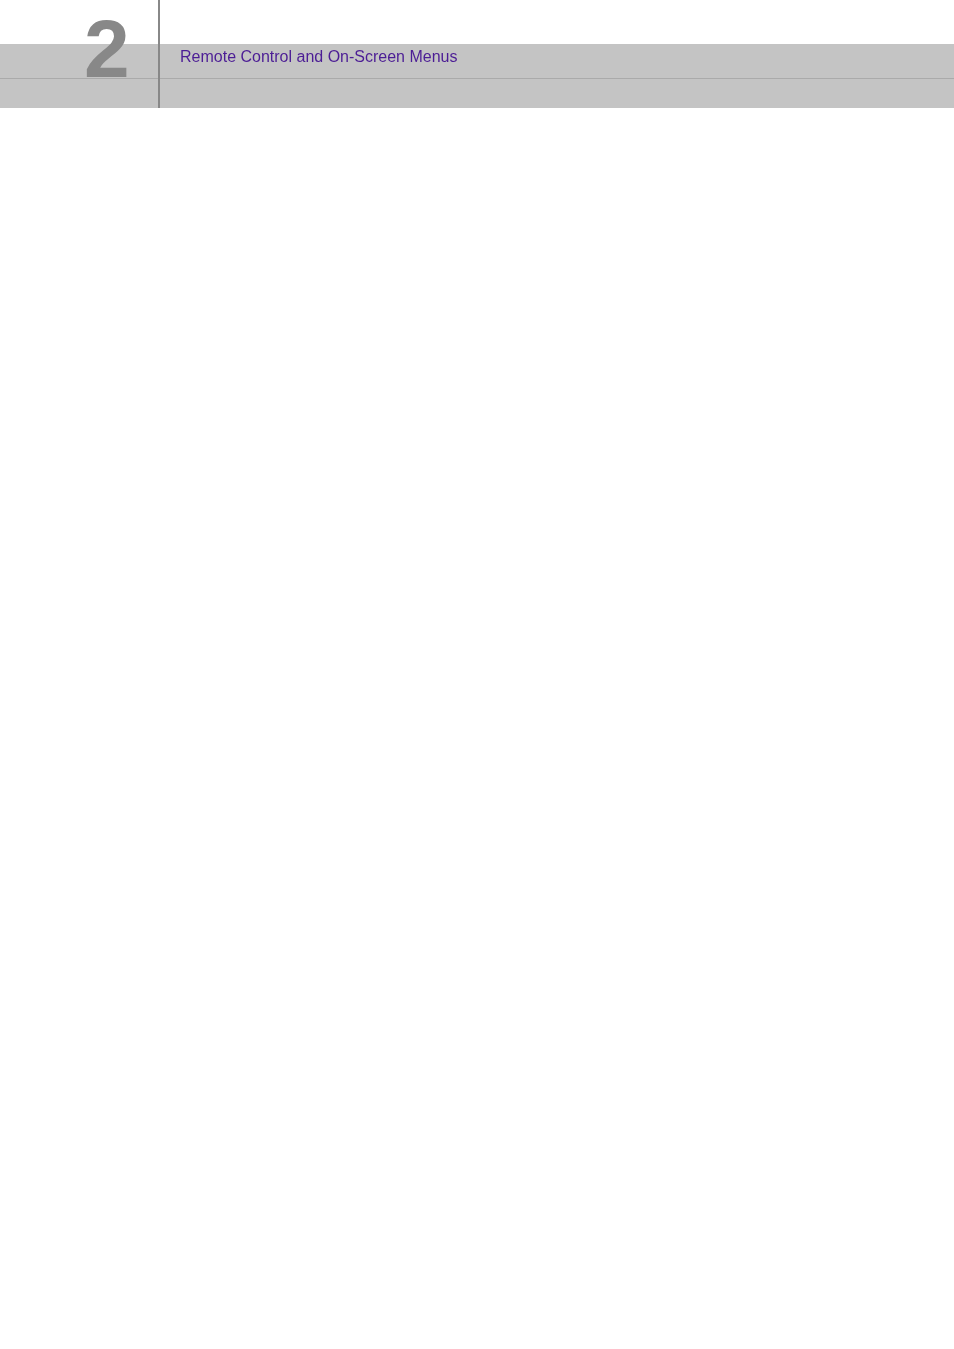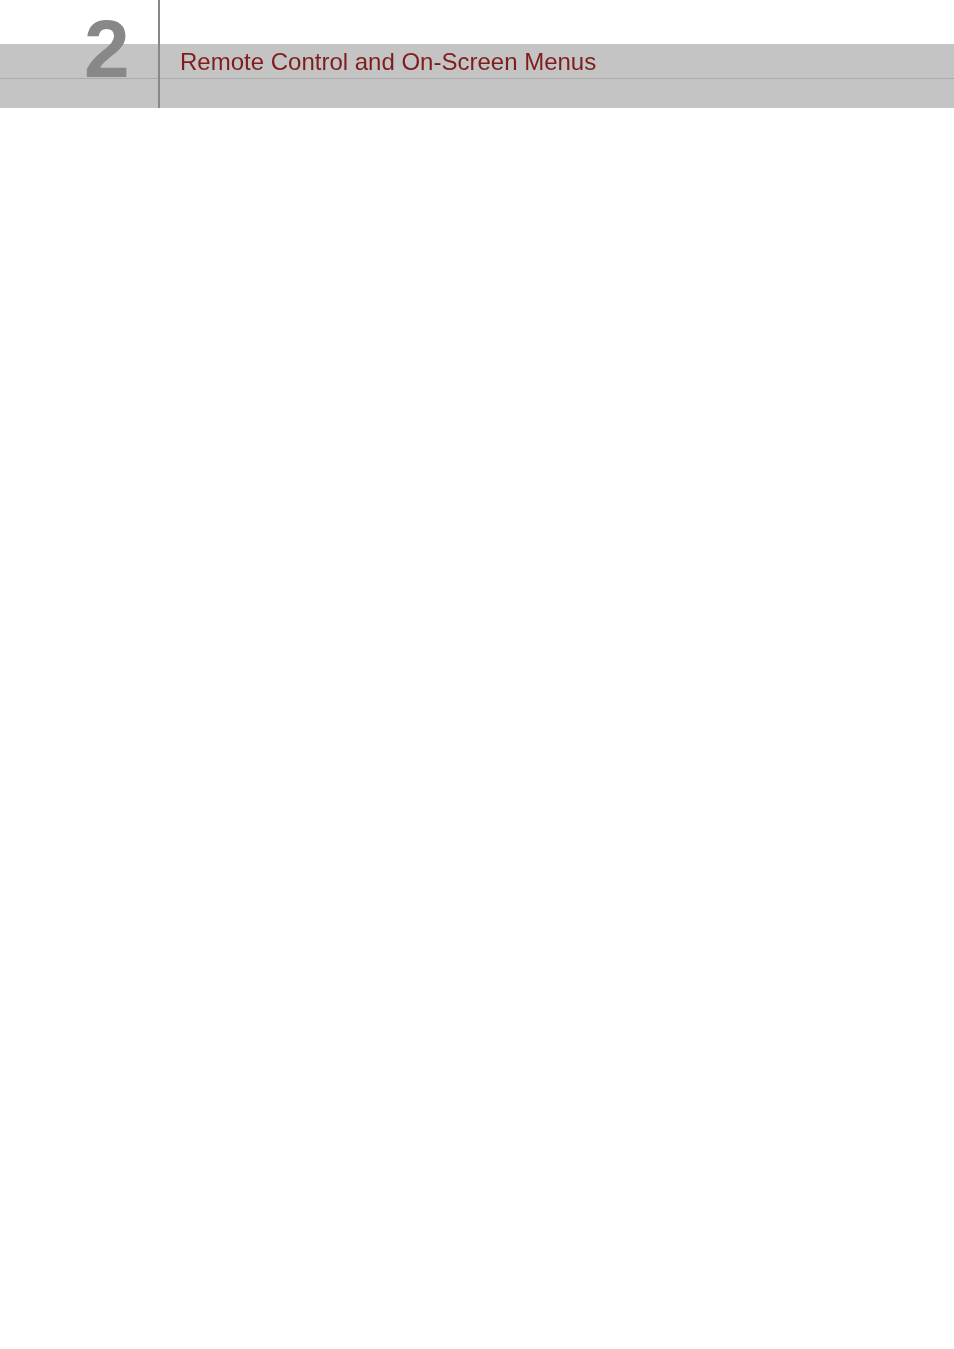--- a/index.html
+++ b/index.html
@@ -5,21 +5,21 @@
   * { box-sizing: border-box; margin: 0; padding: 0; }
   body { font-family: Arial, Helvetica, sans-serif; width: 954px; position: relative; background: #fff; }
 
   
   .banner { position: relative; height: 110px; }
   .banner-bg { position: absolute; left: 0; top: 44px; width: 954px; height: 64px; background: #c4c4c4; }
   .chapter-num { position: absolute; left: 84px; top: 2px; font-size: 82px; font-weight: 900; color: #888; font-family: "Arial Black", Arial, sans-serif; z-index: 2; }
   .v-rule { position: absolute; left: 158px; top: 0; width: 2px; height: 108px; background: #888; z-index: 2; }
   .banner-text { position: absolute; left: 180px; top: 44px; z-index: 3; }
   .chapter-title { font-size: 28px; font-weight: 300; letter-spacing: 1px; color: #fff; }
-  .chapter-subtitle { font-size: 24px; color: #7f1d1d; margin-top: 4px; }
+  .chapter-subtitle { font-size: 16px; color: #4c1d95; margin-top: 4px; }
   .banner-hr { position: absolute; left: 0; top: 78px; width: 954px; height: 1px; background: #aaa; z-index: 1; }
 
   .section-title { position: absolute; left: 180px; top: 155px; font-size: 30px; font-weight: 600; font-family: "Times New Roman", serif; }
 
   
   .sub-label { position: absolute; left: 180px; top: 522px; font-size: 14px; font-weight: bold; }
   .osd1 { position: absolute; left: 180px; top: 540px; width: 260px; }
   .osd2 { position: absolute; left: 180px; top: 832px; width: 260px; }
   .detail-label { position: absolute; left: 180px; top: 814px; font-size: 14px; font-weight: bold; }
 

